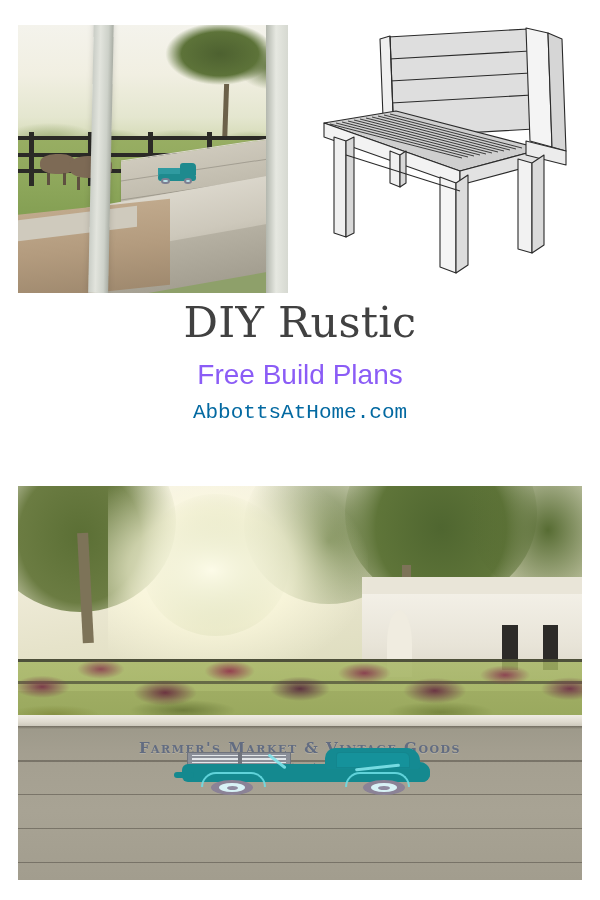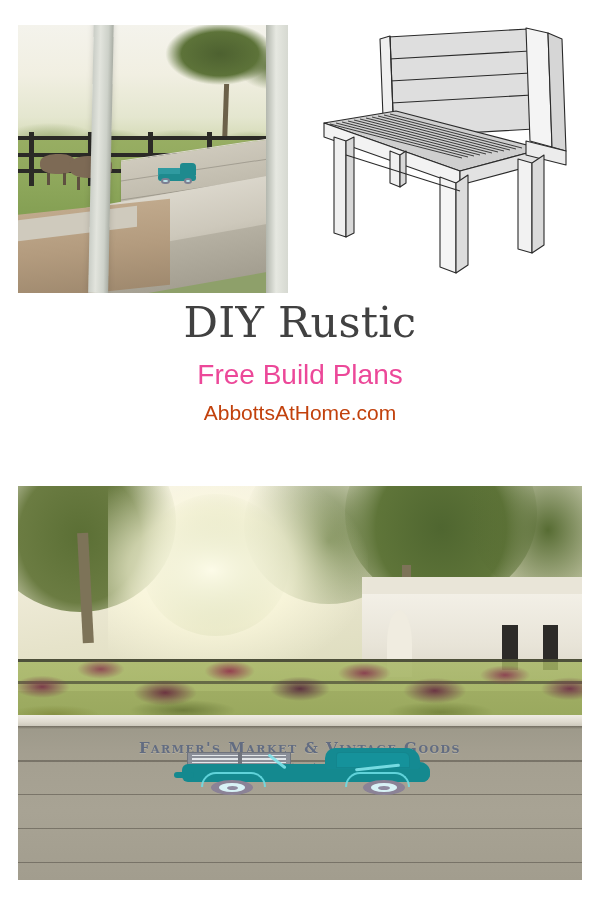--- a/index.html
+++ b/index.html
@@ -85,29 +85,29 @@
   .t-line{
     font-family:"DejaVu Serif", serif;
     color:#414141;
     font-size:43px;
     line-height:53px;
     letter-spacing:.2px;
     font-weight:400;
   }
   .t-sub{
     font-family:"Liberation Sans", sans-serif;
-    color:#ec4899;
+    color:#8b5cf6;
     font-size:28px;
     line-height:36px;
     margin-top:8px;
     font-weight:400;
   }
   .t-url{
-    font-family:Liberation Sans, sans-serif;
-    color:#c2410c;
+    font-family:Liberation Mono, monospace;
+    color:#0369a1;
     font-size:21px;
     line-height:28px;
     margin-top:6px;
   }
 
   
   .photo-bottom{
     position:absolute;left:18px;top:486px;width:564px;height:394px;
     overflow:hidden;background:#9b9382;
   }

